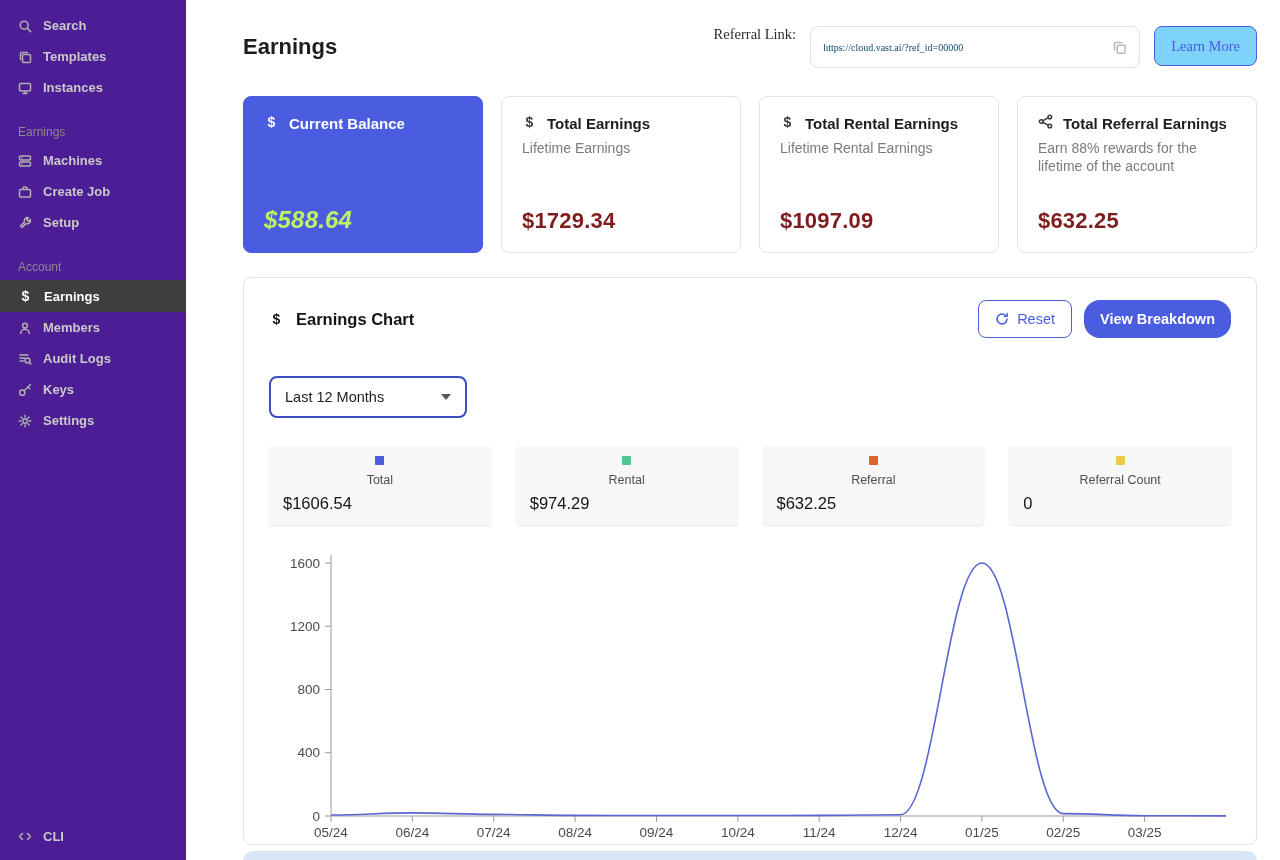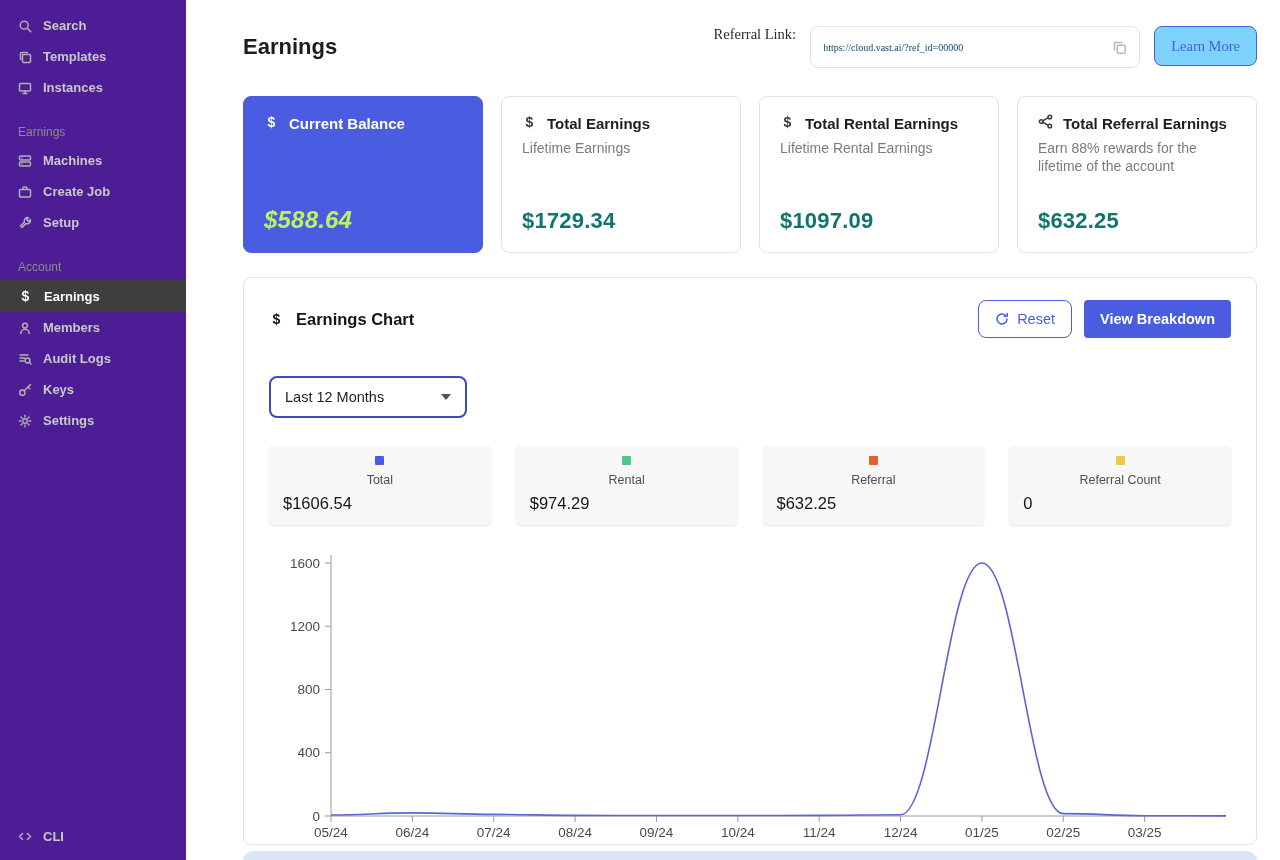--- a/index.html
+++ b/index.html
@@ -38,34 +38,34 @@
   
   .cards { display:grid; grid-template-columns:repeat(4,1fr); gap:18px; margin-top:28px; }
   .card { height:157px; border:1px solid #e3e3e3; border-radius:8px; padding:18px 20px;
           display:flex; flex-direction:column; background:#fff; }
   .card.primary { background:#4a5ce0; border-color:#4a5ce0; color:#fff; }
   .card-head { display:flex; align-items:flex-start; gap:10px; font-size:15px; font-weight:700; color:#1e1e1e; }
   .card.primary .card-head { color:#fff; }
   .card-head .glyph-icon, .card-head svg { color:#3a3a3a; margin-top:-1px; }
   .card.primary .card-head .glyph-icon { color:#fff; }
   .card-sub { margin-top:7px; font-size:14px; color:#7b7b7b; line-height:1.3; }
-  .card-amount { margin-top:auto; font-size:22px; font-weight:700; color:#0f766e; letter-spacing:0.2px; }
+  .card-amount { margin-top:auto; font-size:22px; font-weight:700; color:#7f1d1d; letter-spacing:0.2px; }
   .card.primary .card-amount { color:#bef264; font-size:24px;font-style:italic; }
 
   
   .panel { margin-top:24px; border:1px solid #e3e3e3; border-radius:8px;
            padding:22px 25px 0; height:568px; background:#fff; }
   .panel-head { display:flex; justify-content:space-between; align-items:center; }
   .panel-title { display:flex; align-items:center; gap:12px; font-size:16.5px; font-weight:700; color:#141414; }
   .panel-actions { display:flex; gap:12px; }
   .reset-btn { display:flex; align-items:center; gap:8px; height:38px; padding:0 16px;
                border:1px solid #4a5ce0; color:#4a5ce0; background:#fff; border-radius:8px;
                font-size:14.5px; font-family:inherit; cursor:pointer; }
   .breakdown-btn { height:38px; padding:8px 16px; background:#4a5ce0; color:#fff; border:none;
-                   border-radius:4px; font-size:14.5px; font-weight:700; font-family:inherit; cursor:pointer; }
+                   border-radius:16px; font-size:14.5px; font-weight:700; font-family:inherit; cursor:pointer; }
 
   .range-select { margin-top:38px; width:198px; height:42px; border:2px solid #3d4cc0; border-radius:8px;
                   display:flex; align-items:center; justify-content:space-between; padding:0 14px;
                   font-size:14.5px; color:#1e1e1e; cursor:pointer; background:#fff; }
   .chevron { width:0; height:0; border-left:5px solid transparent; border-right:5px solid transparent;
              border-top:6px solid #555; }
 
   .stats { display:grid; grid-template-columns:repeat(4,1fr); gap:25px; margin-top:28px; }
   .stat { background:#f7f7f8; border-radius:4px; padding:10px 14px 12px;
           box-shadow:0 1px 2px rgba(0,0,0,0.10); }

